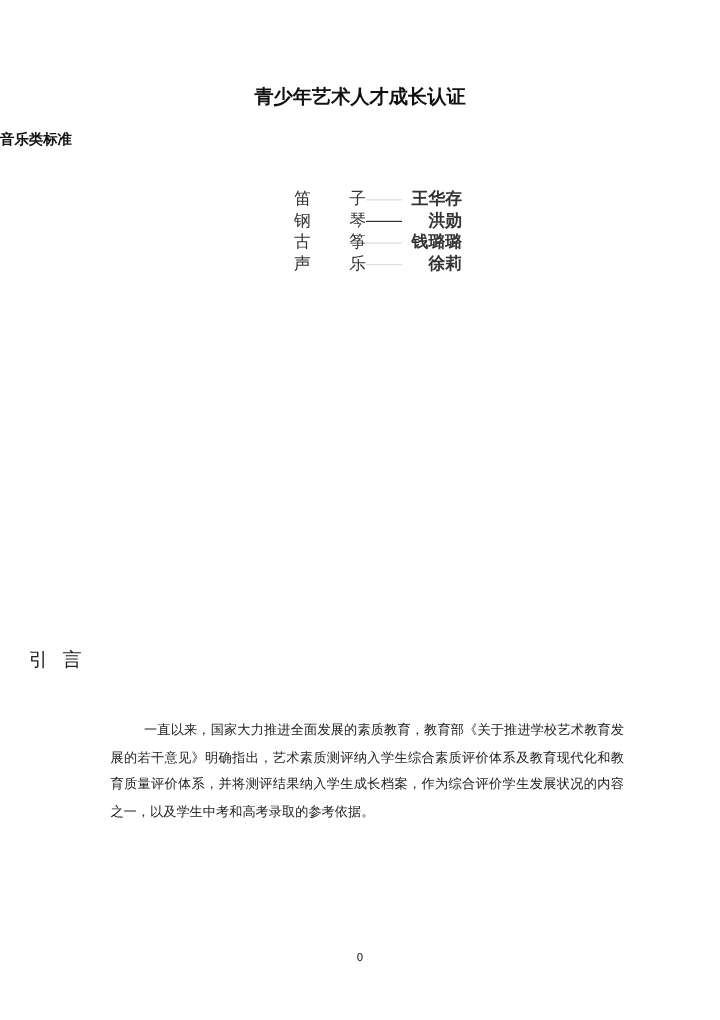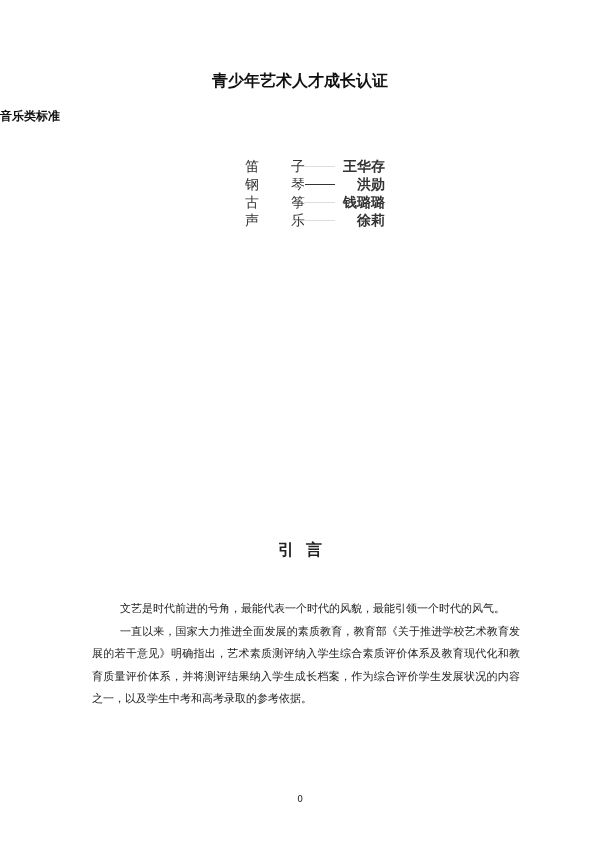--- a/index.html
+++ b/index.html
@@ -9,22 +9,22 @@
            font-size: 16px; font-weight: bold; letter-spacing: 0px; }
   .subtitle { position: absolute; top: 108px; left: 0; width: 600px; text-align: left;
               font-size: 12px; font-weight: bold; }
   .credits { position: absolute; top: 157px; left: 245px; width: 140px; }
   .credit { display: flex; height: 18px; font-size: 14px; line-height: 18px; color: #333; }
   .instr { width: 60px; display: flex; justify-content: space-between; }
   .dash { width: 30px; display: inline-block; position: relative; }
   .dash::after { content: ""; position: absolute; left: 0; right: 0; top: 9px; border-top: 1px solid #333; }
   .dash.faint::after { border-top-color: #ddd; }
   .person { width: 50px; display: flex; justify-content: flex-end; font-weight: bold; }
-  .intro-heading { position: absolute; top: 540px; left: 0; width: 600px; text-align: center;
-                   font-size: 16px; letter-spacing: 12px; padding-left: 12px; box-sizing: border-box; color: #222; font-weight: bold; }
+  .intro-heading { position: absolute; top: 540px; left: 0; width: 600px; text-align: left;
+                   font-size: 16px; letter-spacing: 12px; padding-left: 24px; box-sizing: border-box; color: #222; }
   .body { position: absolute; top: 598px; left: 92px; width: 428px; font-size: 11px;
           line-height: 22.5px; color: #222; text-align: justify; }
   .body p { margin: 0; text-indent: 28px; }
   .page-num { position: absolute; top: 794px; left: 0; width: 600px; text-align: center; font-size: 9px; color: #222; }
 </style>
 </head>
 <body>
 
 <div>
   <div class="title">青少年艺术人才成长认证</div>
@@ -71,18 +71,17 @@
       <span class="person">
         <span>徐</span>
         <span>莉</span>
       </span>
     </div>
   </div>
 
   <div class="intro-heading">引言</div>
 
   <div class="body">
-    <p>文艺是时代前进的号角，最能代表一个时代的风貌，最能引领一个时代的风气。</p>
     <p>一直以来，国家大力推进全面发展的素质教育，教育部《关于推进学校艺术教育发展的若干意见》明确指出，艺术素质测评纳入学生综合素质评价体系及教育现代化和教育质量评价体系，并将测评结果纳入学生成长档案，作为综合评价学生发展状况的内容之一，以及学生中考和高考录取的参考依据。</p>
   </div>
 
   <div class="page-num">0</div>
 </div>
 
 </body></html>

